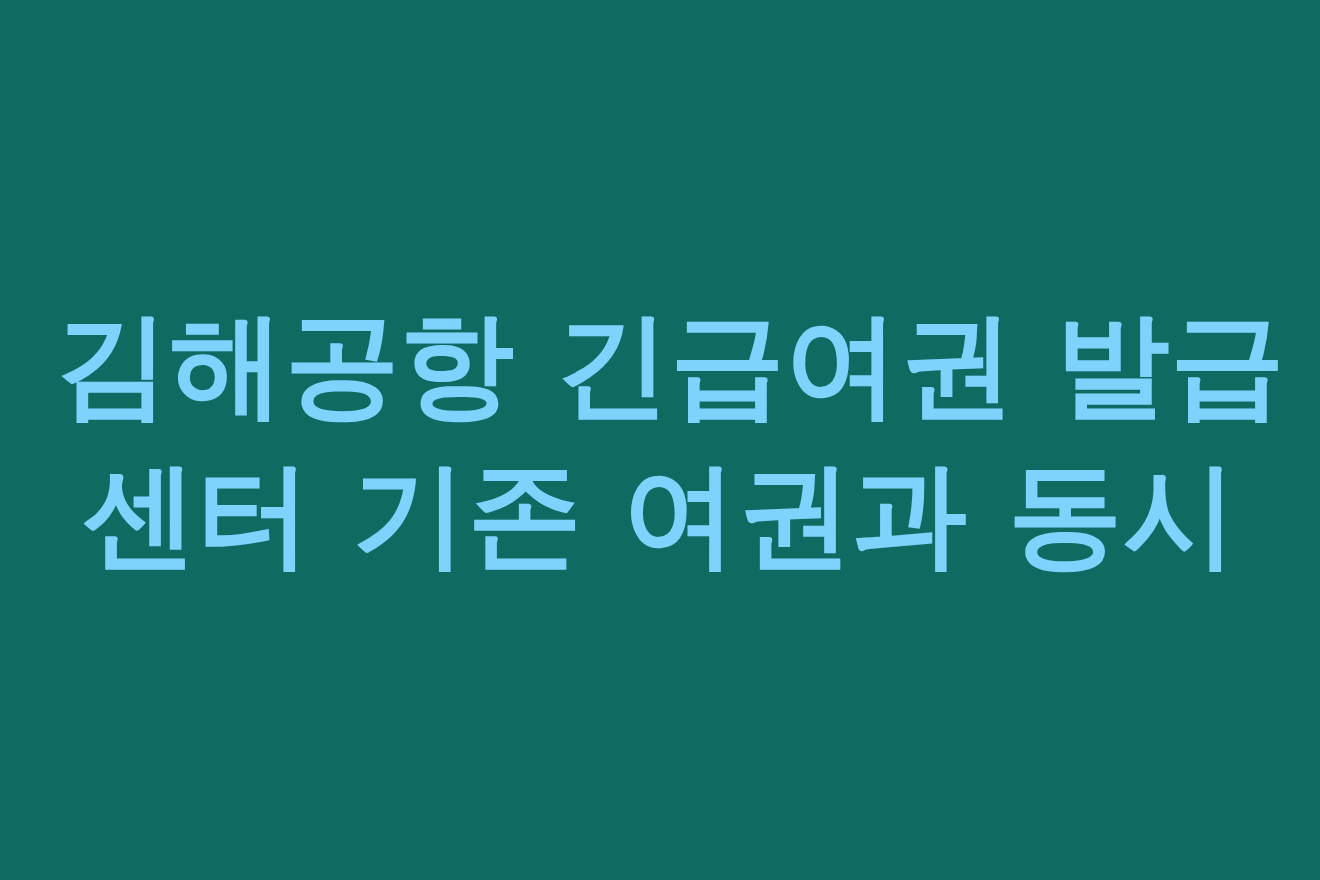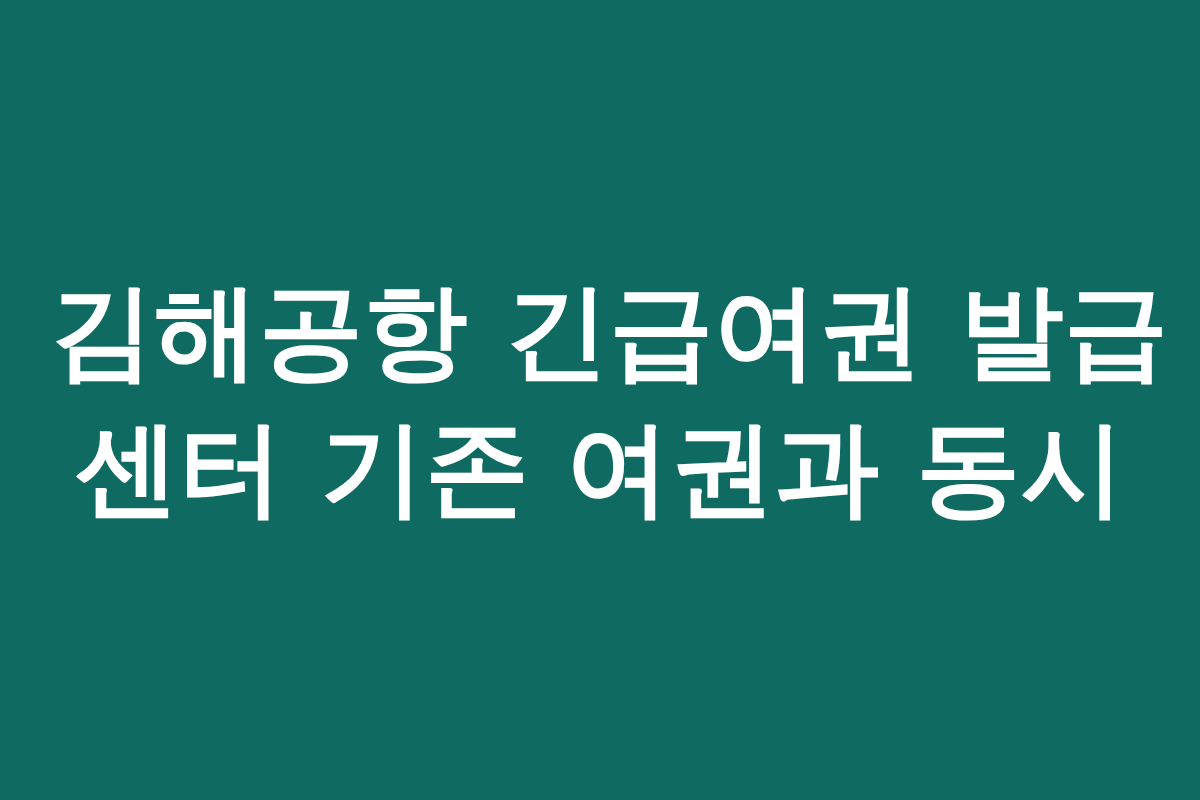--- a/index.html
+++ b/index.html
@@ -41,20 +41,20 @@
     white-space: nowrap;
   }
 </style>
 </head>
 <body>
 
 <div id="thumbnail-card" style="background: rgb(15, 107, 97);">
 
   <div id="headline-block">
 
-    <span class="headline-line" style="color: #ffffff;">김해공항 긴급여권 발급</span>
+    <span class="headline-line" style="color: #7dd3fc;">김해공항 긴급여권 발급</span>
 
-    <span class="headline-line" style="color: #ffffff;">센터 기존 여권과 동시</span>
+    <span class="headline-line" style="color: #7dd3fc;">센터 기존 여권과 동시</span>
 
 
   </div>
 
 </div>
 
 </body></html>

